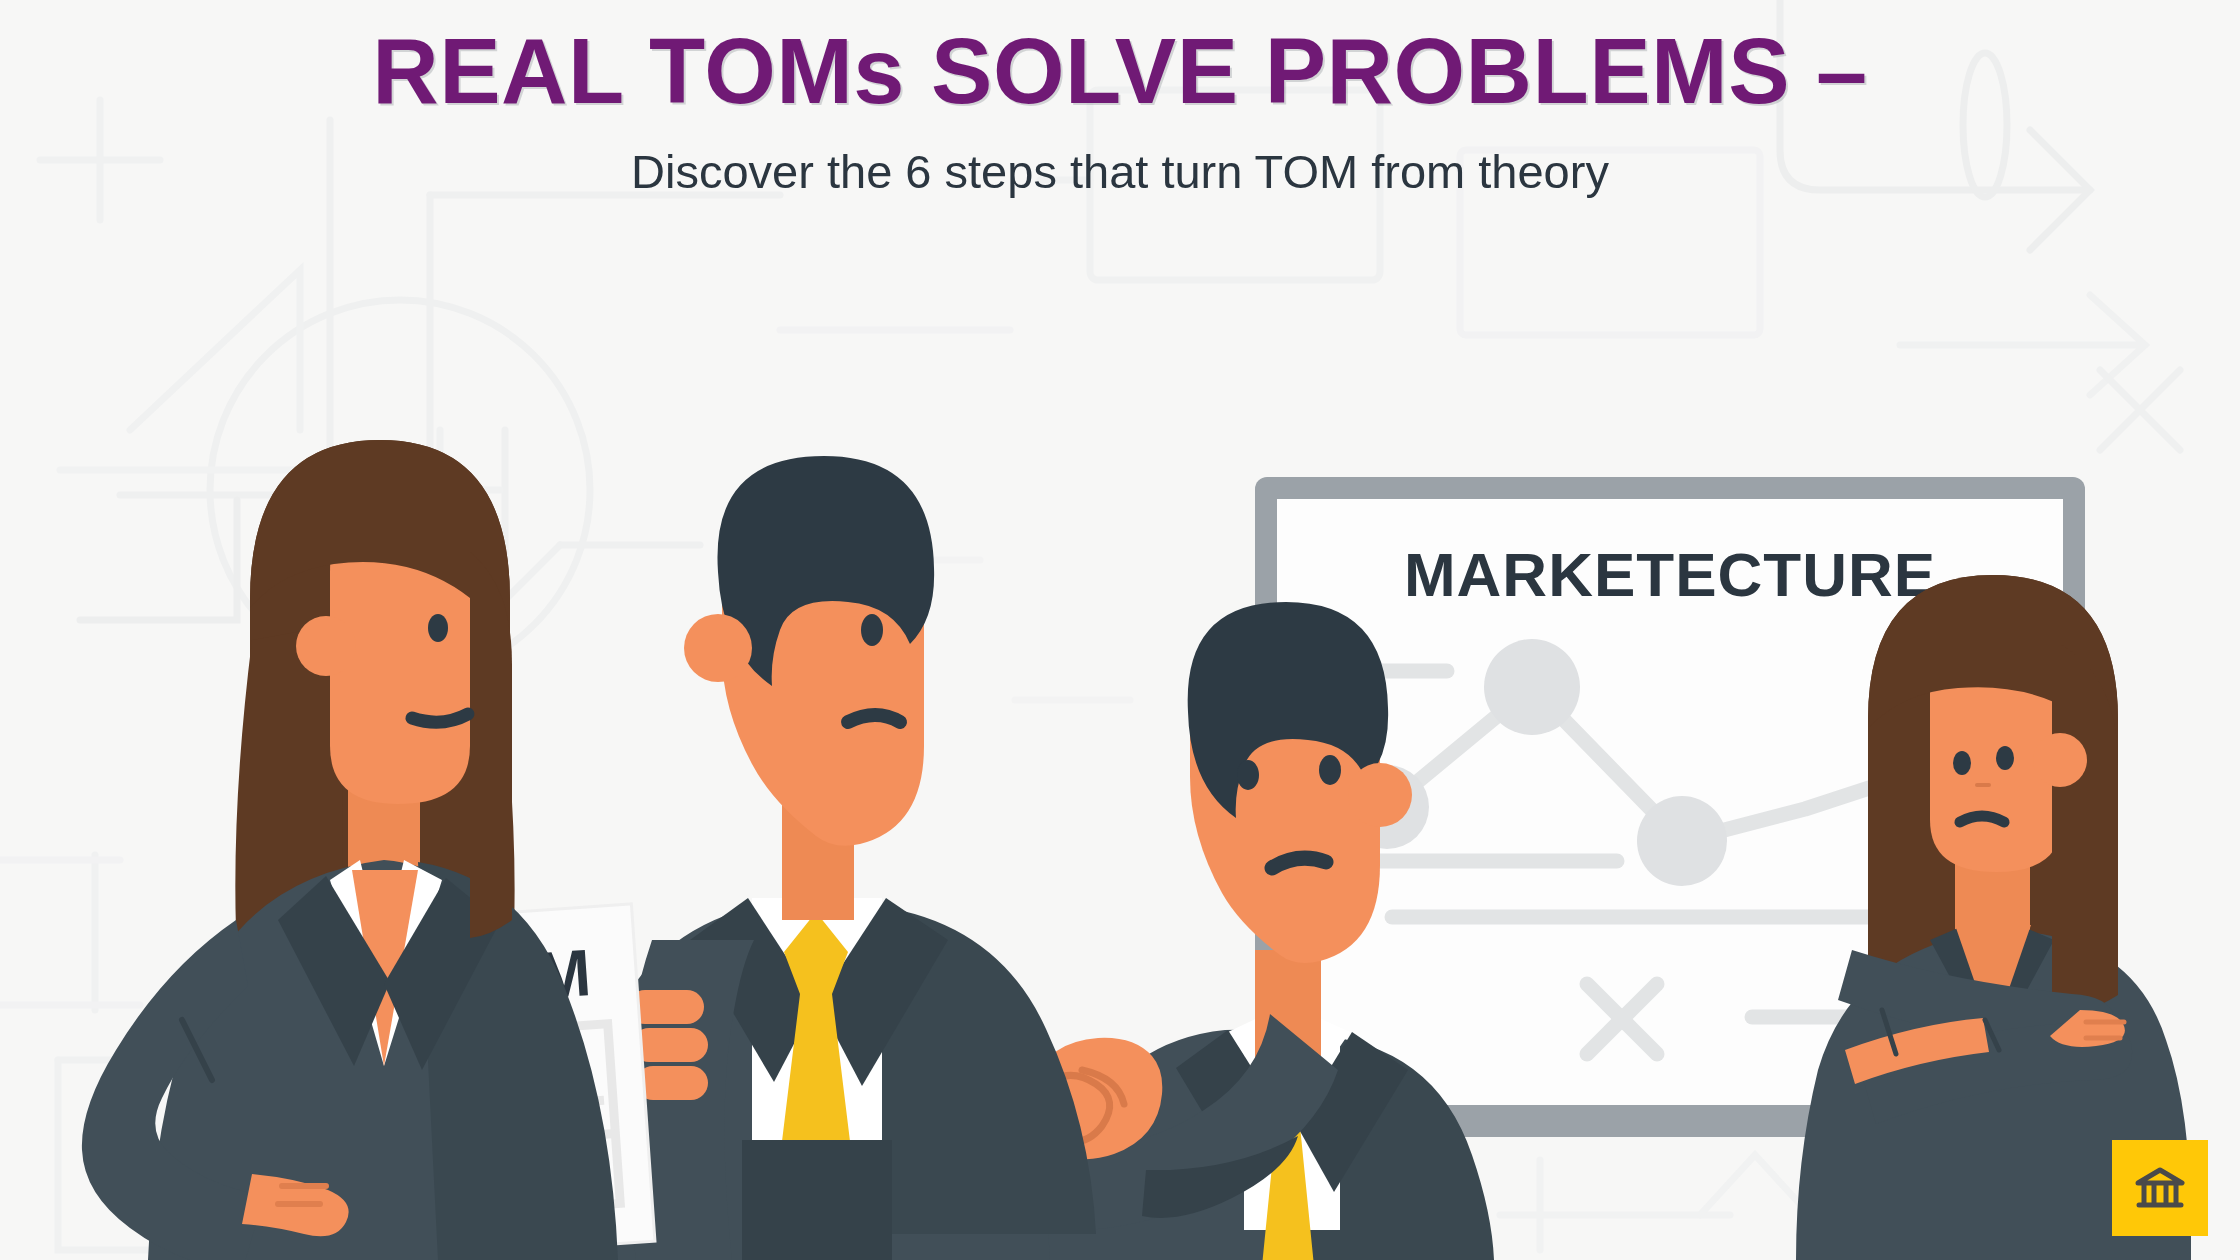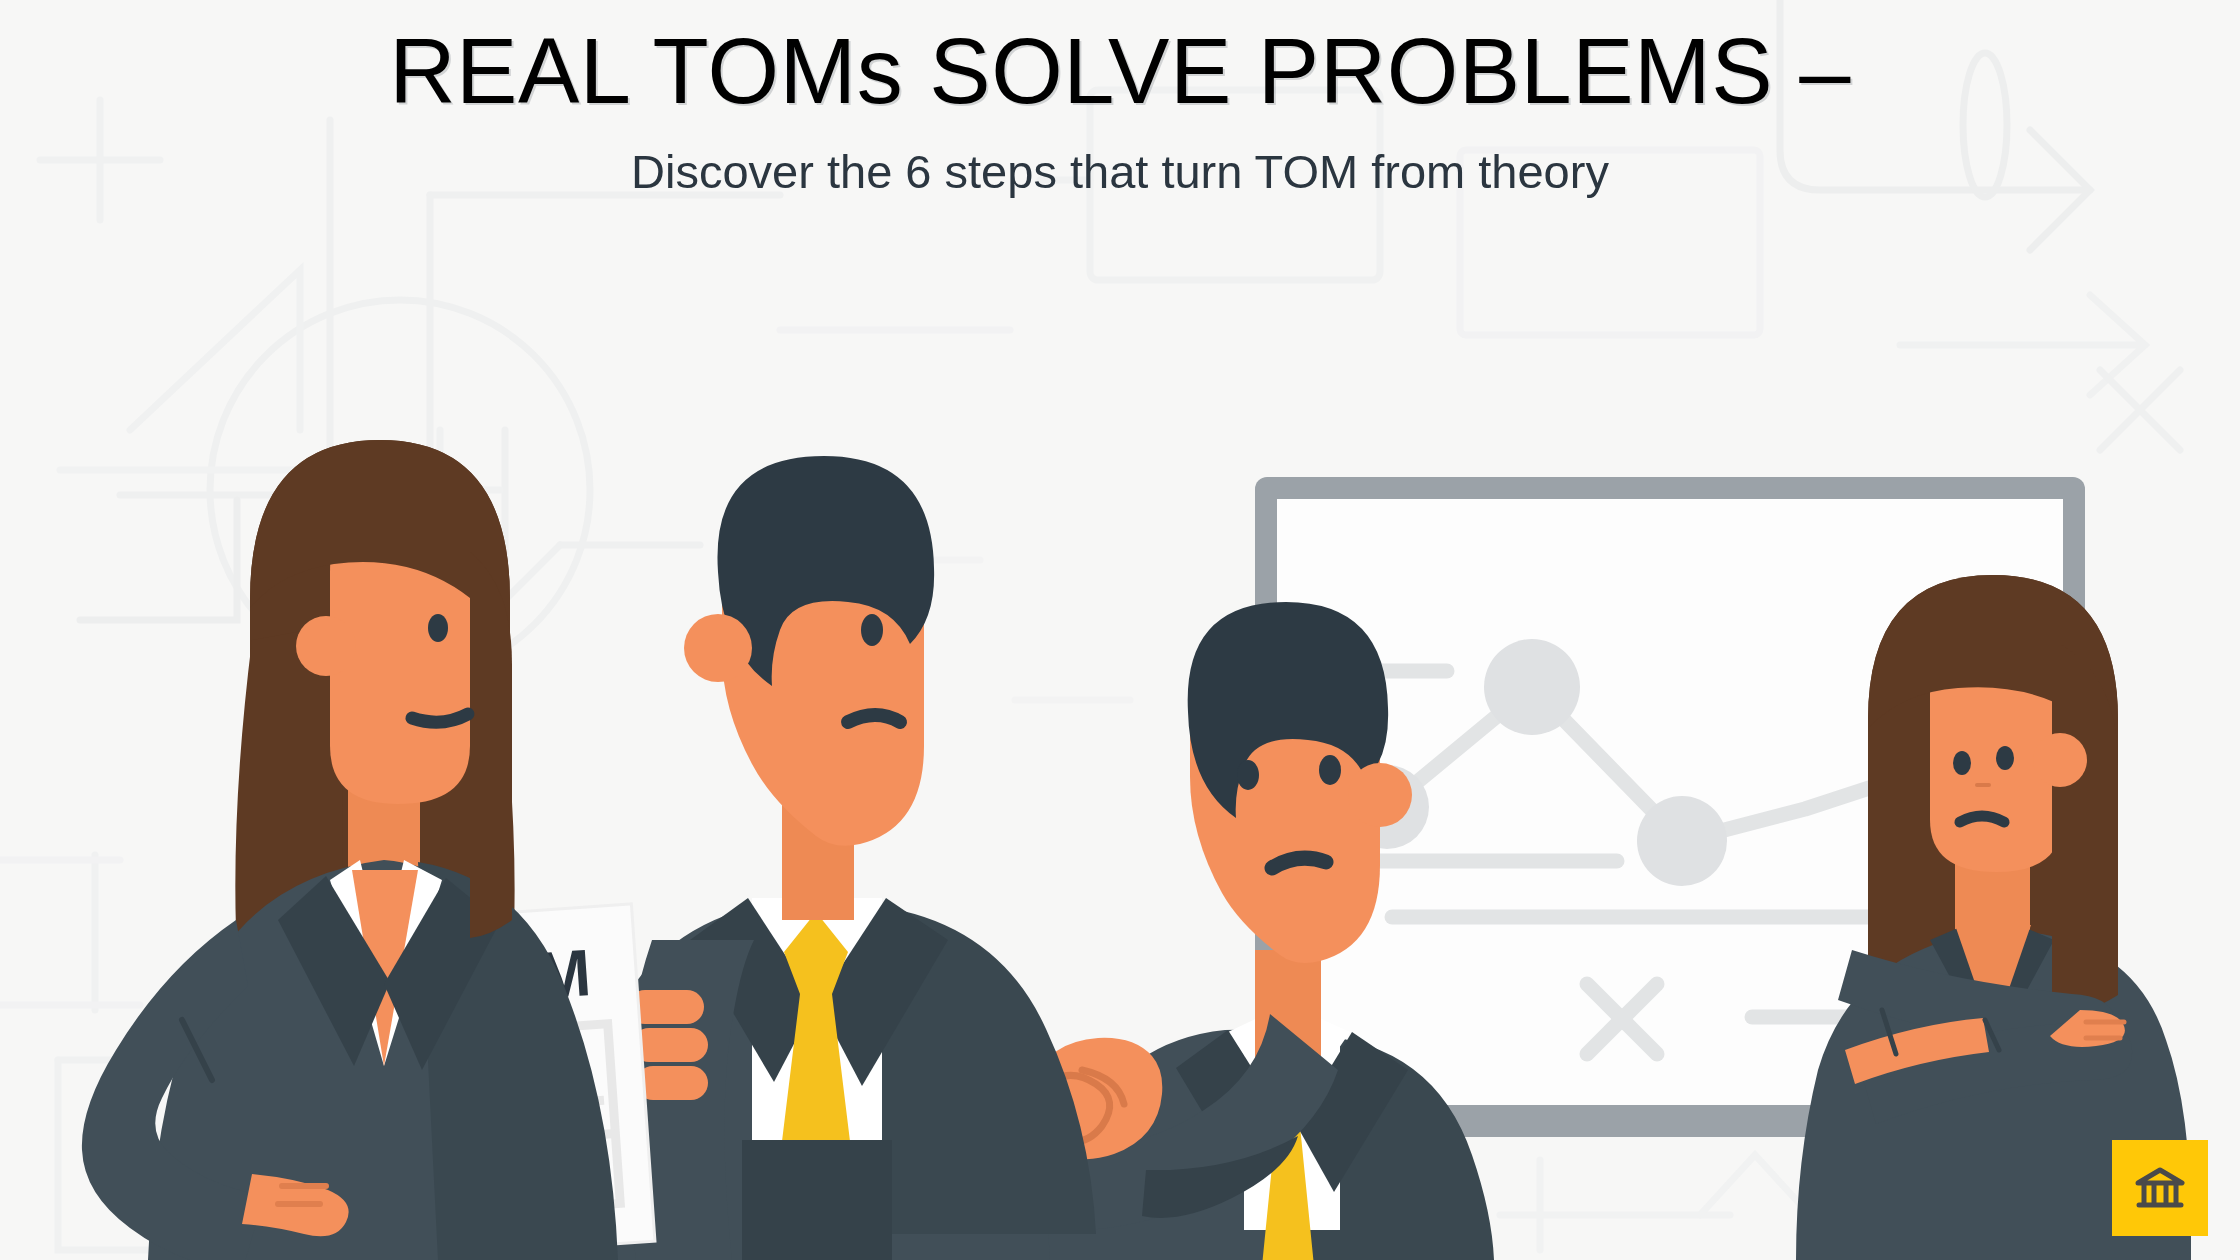--- a/index.html
+++ b/index.html
@@ -21,25 +21,25 @@
     pointer-events:none;
   }
   
   #headline-block{
     position:absolute;left:0;top:26px;width:2240px;
     text-align:center;z-index:30;
   }
   #page-title{
     margin:0;
     font-family:"Liberation Sans", sans-serif;
-    font-weight:normal;
+    font-weight:bold;
     font-size:92px;
     line-height:0.98;
     letter-spacing:0.5px;
-    color:#000000;
+    color:#701a75;
     text-shadow:2px 2px 0 rgba(43,54,64,.18);
     text-align:center;
   }
   #page-title .ln{display:block;}
   #page-subtitle{
     margin:28px 0 0 0;
     font-family:"Liberation Sans", sans-serif;
     font-weight:normal;
     font-size:47px;
     line-height:1.18;
@@ -142,20 +142,21 @@
       <span class="ln">REAL TOMs SOLVE PROBLEMS –</span>
     </h1>
     <p id="page-subtitle">
       <span class="ln">Discover the 6 steps that turn TOM from theory</span>
     </p>
   </div>
 
   <div id="whiteboard">
     <div id="wb-frame"></div>
     <div id="wb-surface">
+      <div id="wb-title">MARKETECTURE</div>
 
       <svg id="wb-chart" viewBox="0 0 786 470" width="786" height="470">
         <g stroke="#E2E4E5" stroke-width="15" stroke-linecap="round" fill="none">
 
           <line x1="40" y1="42" x2="170" y2="42"></line>
           <line x1="60" y1="232" x2="340" y2="232"></line>
           <line x1="115" y1="288" x2="640" y2="288"></line>
           <line x1="475" y1="388" x2="630" y2="388"></line>
 
           <g>

